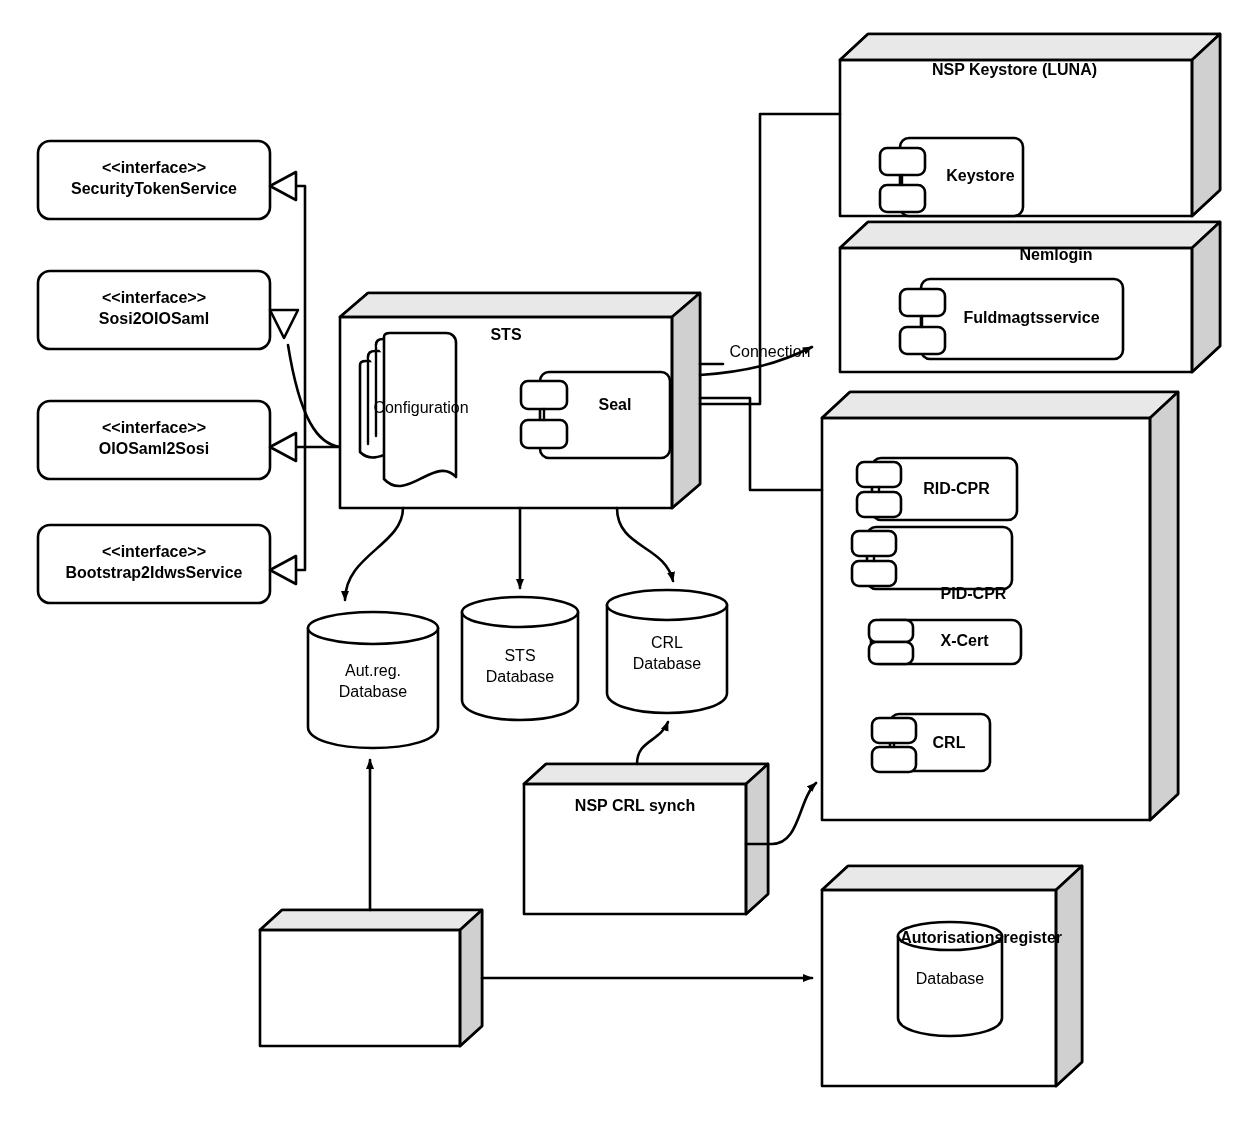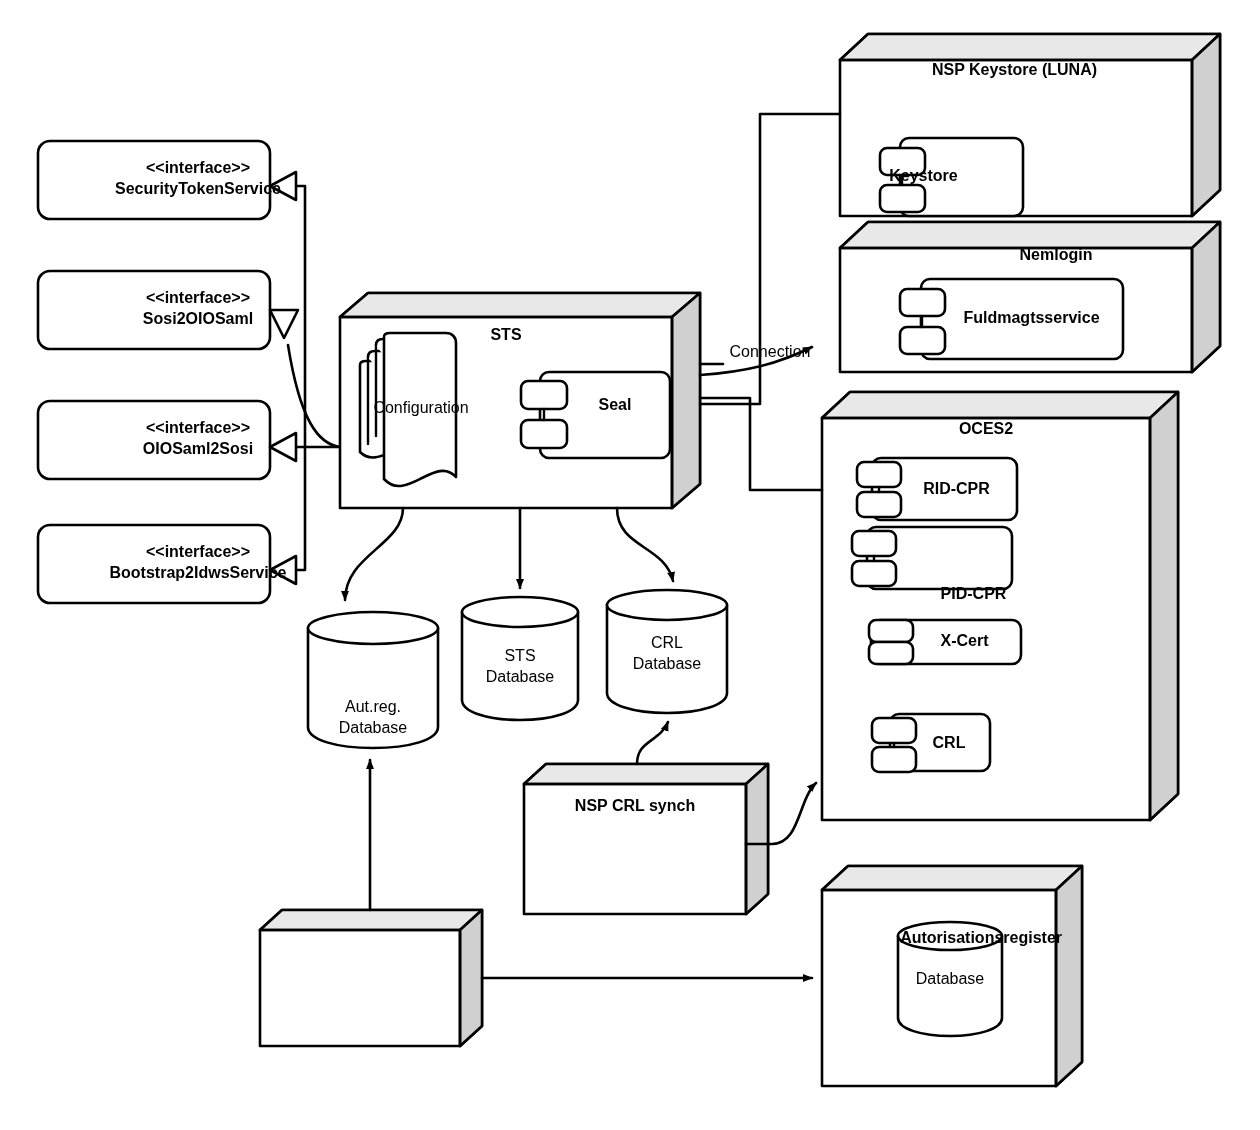--- a/index.html
+++ b/index.html
@@ -2,21 +2,21 @@
 <html><head>
 <meta charset="utf-8">
 <title>STS Deployment Diagram</title>
 <style>
   html,body{margin:0;padding:0;background:#ffffff;}
   body{font-family:"Liberation Sans", sans-serif;}
   #canvas{position:relative;width:1260px;height:1130px;background:#ffffff;overflow:hidden;}
   svg.layer{position:absolute;left:0;top:0;width:1260px;height:1130px;}
   .txt{position:absolute;text-align:center;color:#000;pointer-events:none;white-space:pre-line;}
   .node-title{font-size:16px;font-weight:bold;line-height:20px;}
-  .iface-label{font-size:16px;font-weight:bold;line-height:21px;margin-left:44px;}
+  .iface-label{font-size:16px;font-weight:bold;line-height:21px;}
   .comp-label{font-size:16px;font-weight:bold;line-height:20px;}
   .db-label{font-size:16px;font-weight:normal;line-height:21px;}
   .artifact-label{font-size:16px;font-weight:normal;line-height:20px;}
   .edge-label{font-size:16px;font-weight:normal;line-height:20px;}
 </style>
 </head>
 <body>
 
 <div id="canvas">
 
@@ -232,44 +232,43 @@
   <div class="txt iface-label" style="left:38px;top:417px;width:232px;"><span>&lt;&lt;interface&gt;&gt;</span><br><span>OIOSaml2Sosi</span></div>
 
   <div class="txt iface-label" style="left:38px;top:541px;width:232px;"><span>&lt;&lt;interface&gt;&gt;</span><br><span>Bootstrap2IdwsService</span></div>
 
   <div class="txt node-title" style="left:340px;top:325px;width:332px;">STS</div>
 
   <div class="txt node-title" style="left:840px;top:60px;width:349px;">NSP Keystore (LUNA)</div>
 
   <div class="txt node-title" style="left:840px;top:245px;width:352px;padding-left:40px;">Nemlogin</div>
 
-  <div class="txt node-title" style="left:822px;top:419px;width:328px;">OCES2</div>
 
   <div class="txt node-title" style="left:524px;top:788px;width:222px;margin-top:8px;">NSP CRL synch</div>
 
 
   <div class="txt node-title" style="left:828px;top:928px;width:234px;text-align:right;">Autorisationsregister</div>
 
   <div class="txt comp-label" style="left:560px;top:395px;width:110px;">Seal</div>
 
-  <div class="txt comp-label" style="left:871px;top:166px;width:105px;">Keystore</div>
+  <div class="txt comp-label" style="left:928px;top:166px;width:105px;">Keystore</div>
 
   <div class="txt comp-label" style="left:940px;top:308px;width:183px;">Fuldmagtsservice</div>
 
   <div class="txt comp-label" style="left:896px;top:479px;width:121px;">RID-CPR</div>
 
   <div class="txt comp-label" style="left:913px;top:548px;width:121px;margin-top:36px;">PID-CPR</div>
 
   <div class="txt comp-label" style="left:908px;top:631px;width:113px;">X-Cert</div>
 
   <div class="txt comp-label" style="left:908px;top:733px;width:82px;">CRL</div>
 
   <div class="txt artifact-label" style="left:368px;top:398px;width:106px;">Configuration</div>
 
-  <div class="txt db-label" style="left:308px;top:660px;width:130px;margin-top:36px;">Aut.reg.
+  <div class="txt db-label" style="left:308px;top:660px;width:130px;">Aut.reg.
 Database</div>
 
   <div class="txt db-label" style="left:462px;top:645px;width:116px;">STS
 Database</div>
 
   <div class="txt db-label" style="left:607px;top:632px;width:120px;">CRL
 Database</div>
 
   <div class="txt db-label" style="left:898px;top:968px;width:104px;">Database</div>
 

